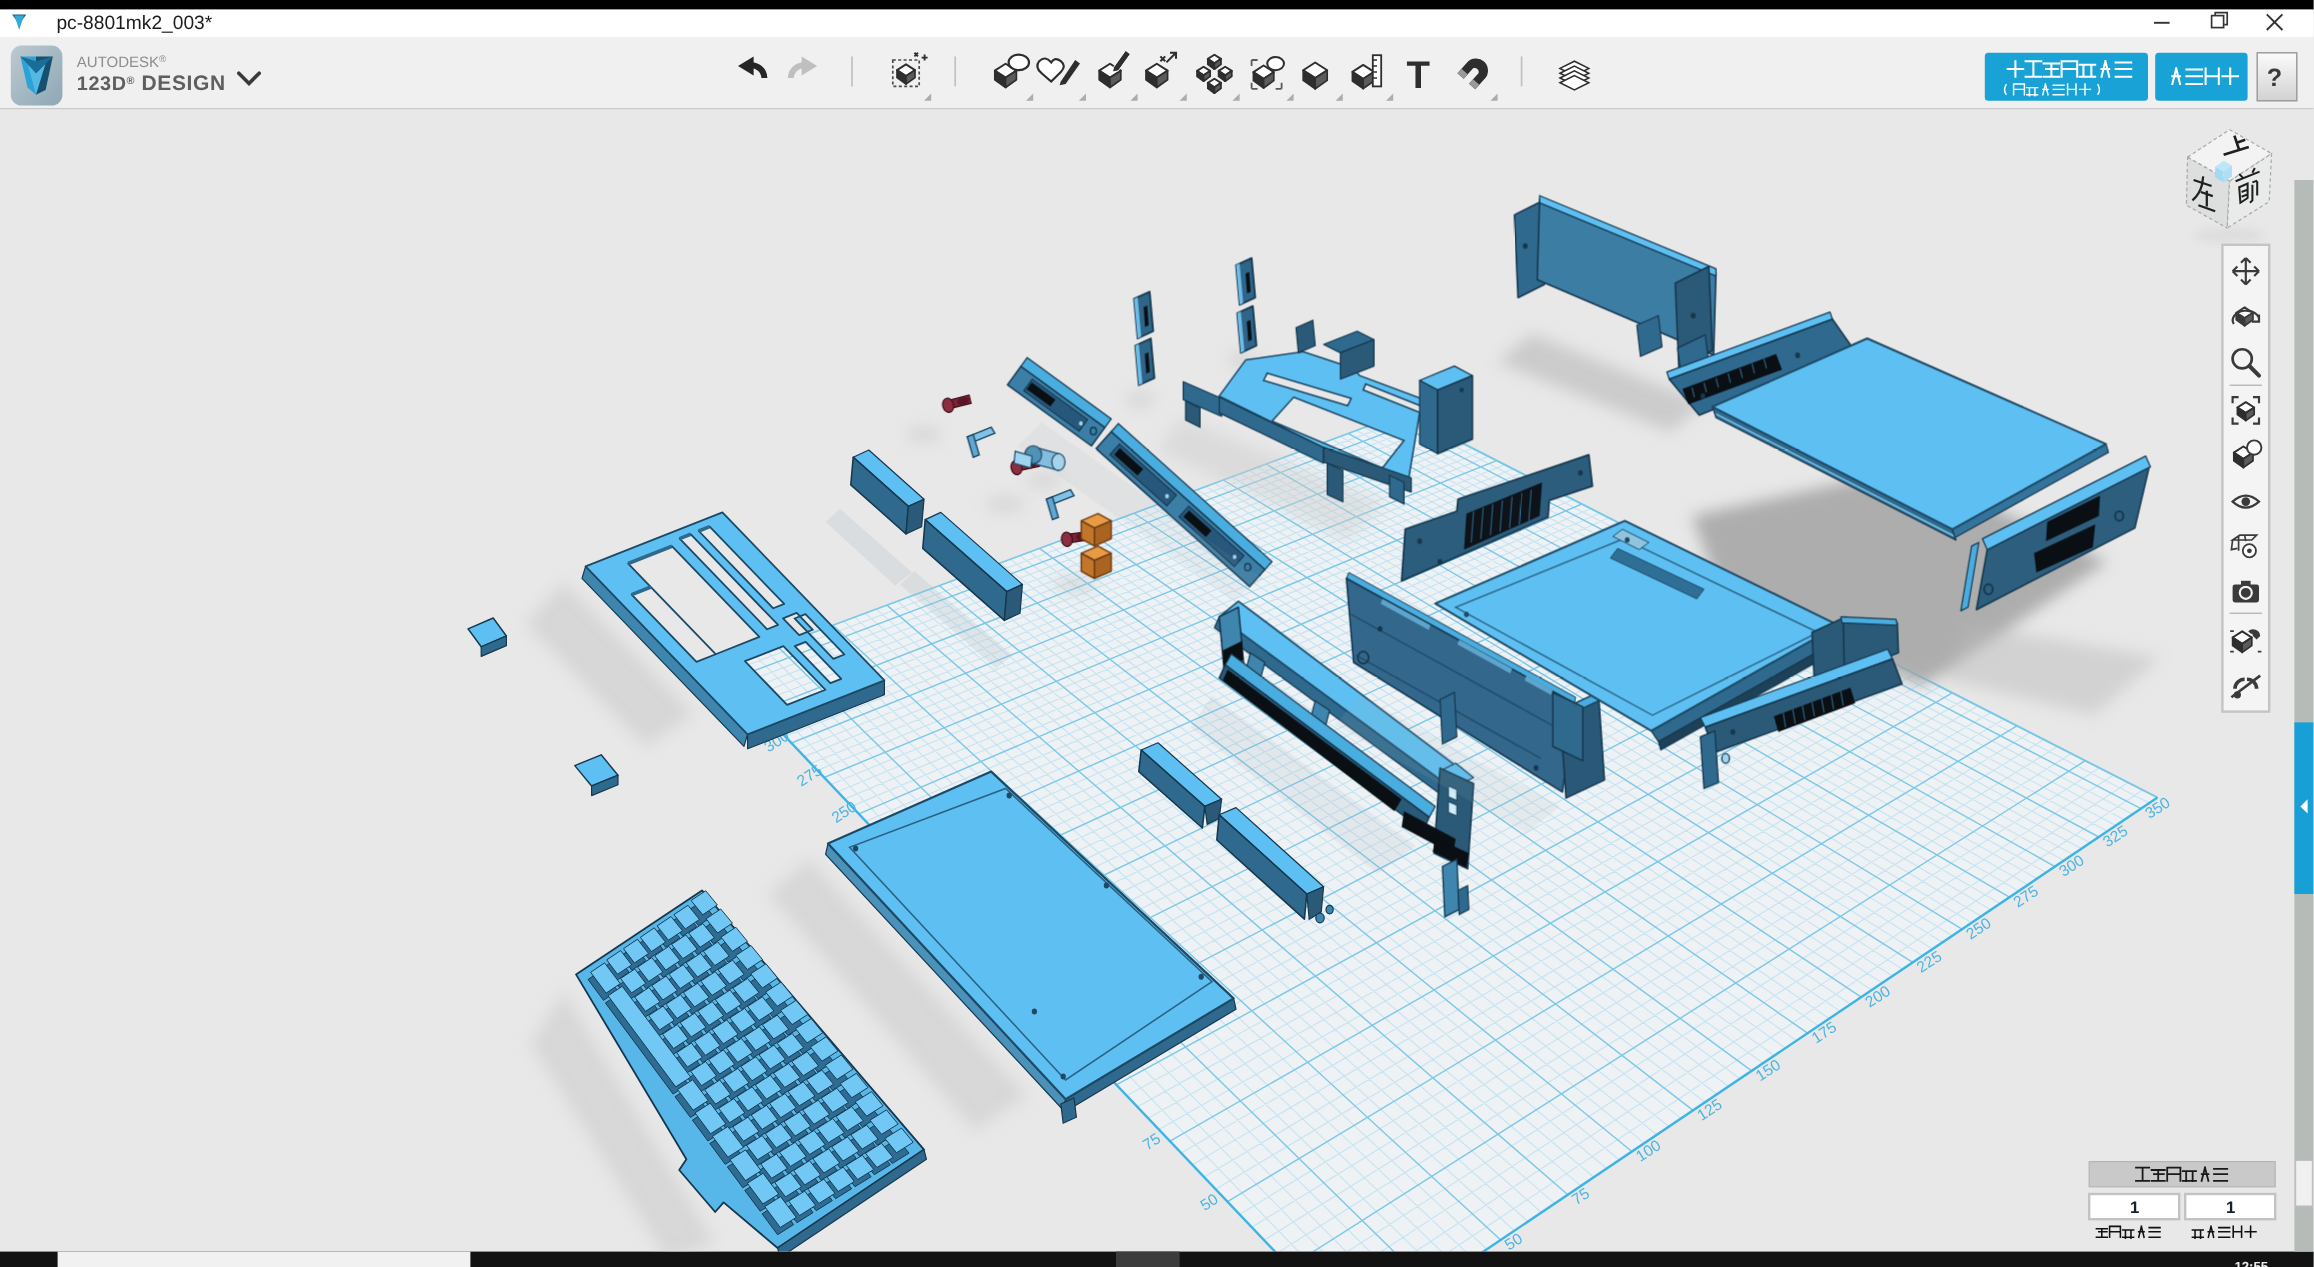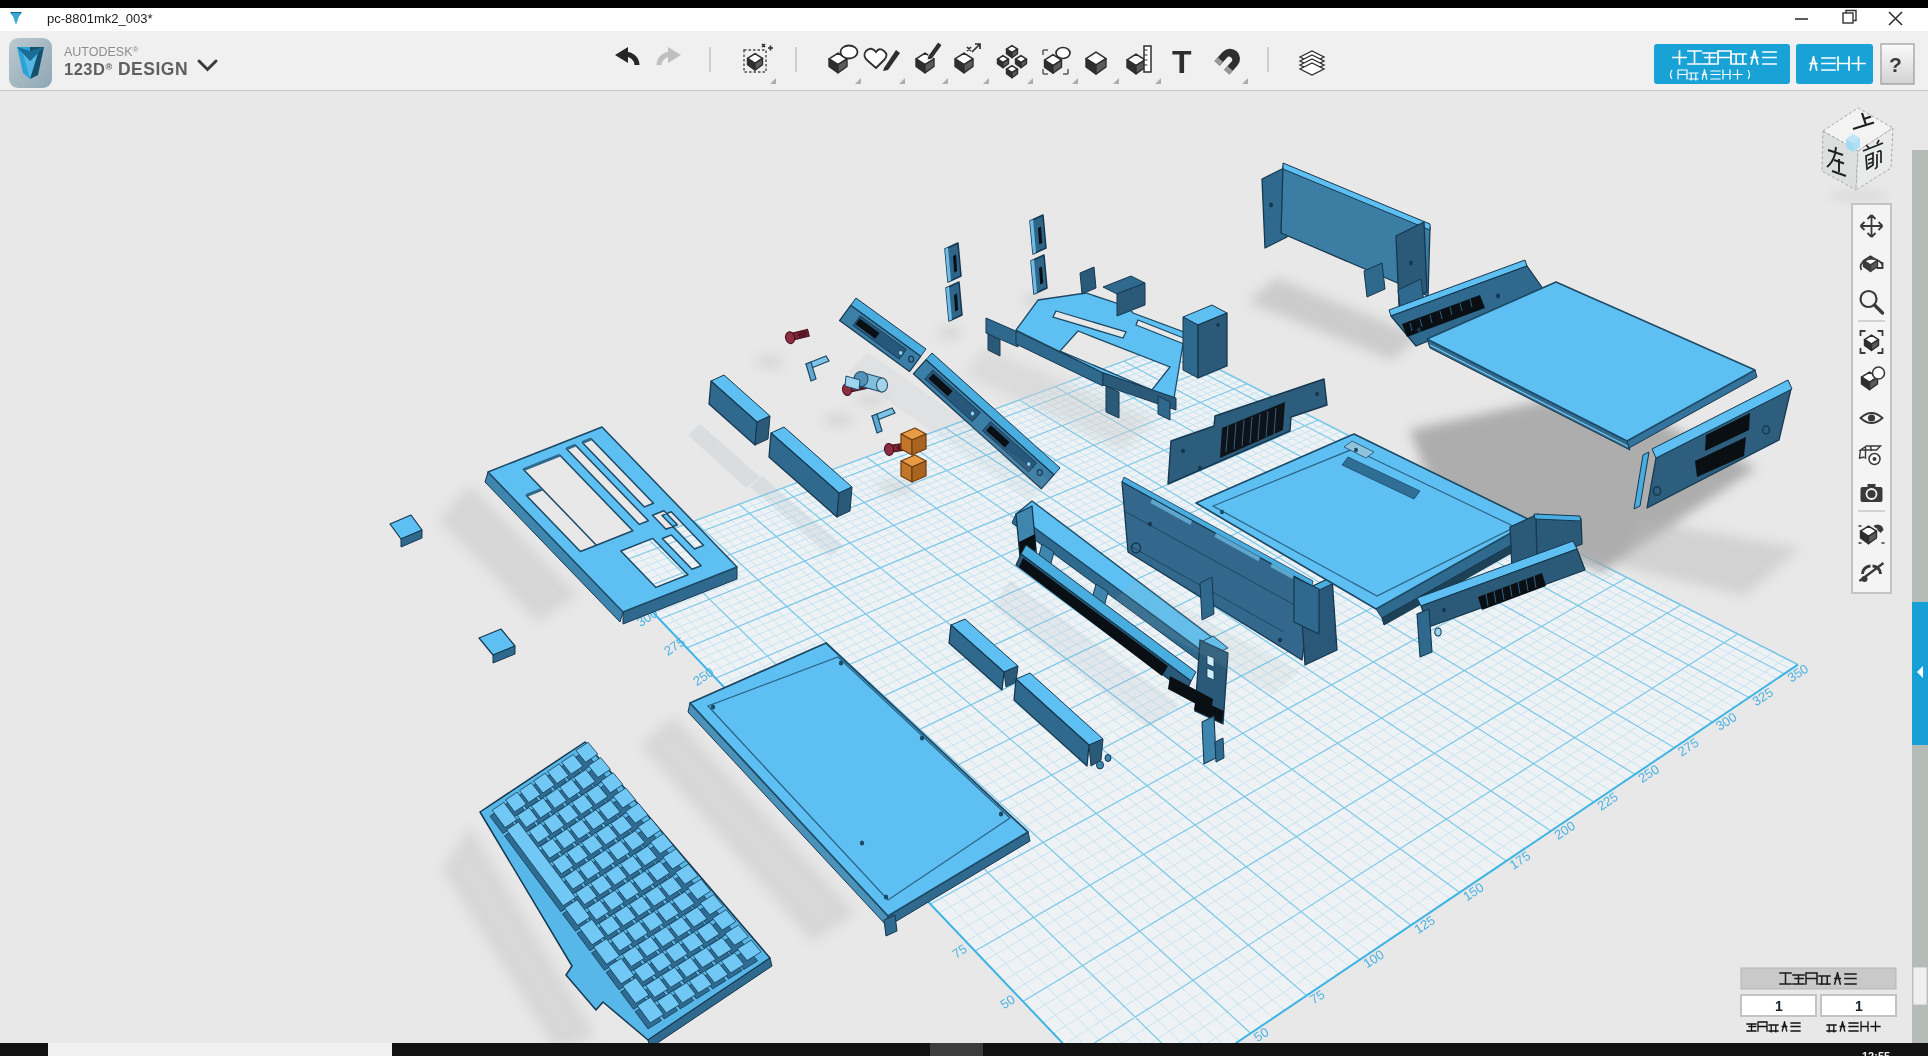--- a/index.html
+++ b/index.html
@@ -1,17 +1,17 @@
 <!DOCTYPE html>
 <html><head><meta charset="utf-8"><style>
 html,body{margin:0;padding:0;width:1928px;height:1056px;overflow:hidden;background:#e8e8e8;
 font-family:"Liberation Sans",sans-serif;}
 .black-top{position:absolute;left:0;top:0;width:1928px;height:8px;background:#000;}
 .titlebar{position:absolute;left:0;top:8px;width:1928px;height:23px;background:#fff;}
-.titletext{position:absolute;left:47px;top:11px;font-size:13px;color:#1c1c1c;}
+.titletext{position:absolute;left:47px;top:11px;font-size:16px;color:#1c1c1c;}
 .toolbar{position:absolute;left:0;top:31px;width:1928px;height:59px;background:#f0f0f0;border-bottom:1px solid #c9c9c9;}
 .taskbar{position:absolute;left:0;top:1043px;width:1928px;height:13px;background:#121212;}
 .task-light{position:absolute;left:48px;top:0;width:344px;height:13px;background:#f1f1f1;}
 .task-gray{position:absolute;left:930px;top:0;width:53px;height:13px;background:#3c3c3c;}
 .task-time{position:absolute;left:1862px;top:7px;color:#eee;font-size:11px;font-weight:bold;}
 svg{position:absolute;left:0;top:0;}
 </style></head><body>
 <svg width="1928" height="1056" viewBox="0 0 1928 1056">
 <defs>
 <clipPath id="cv">

